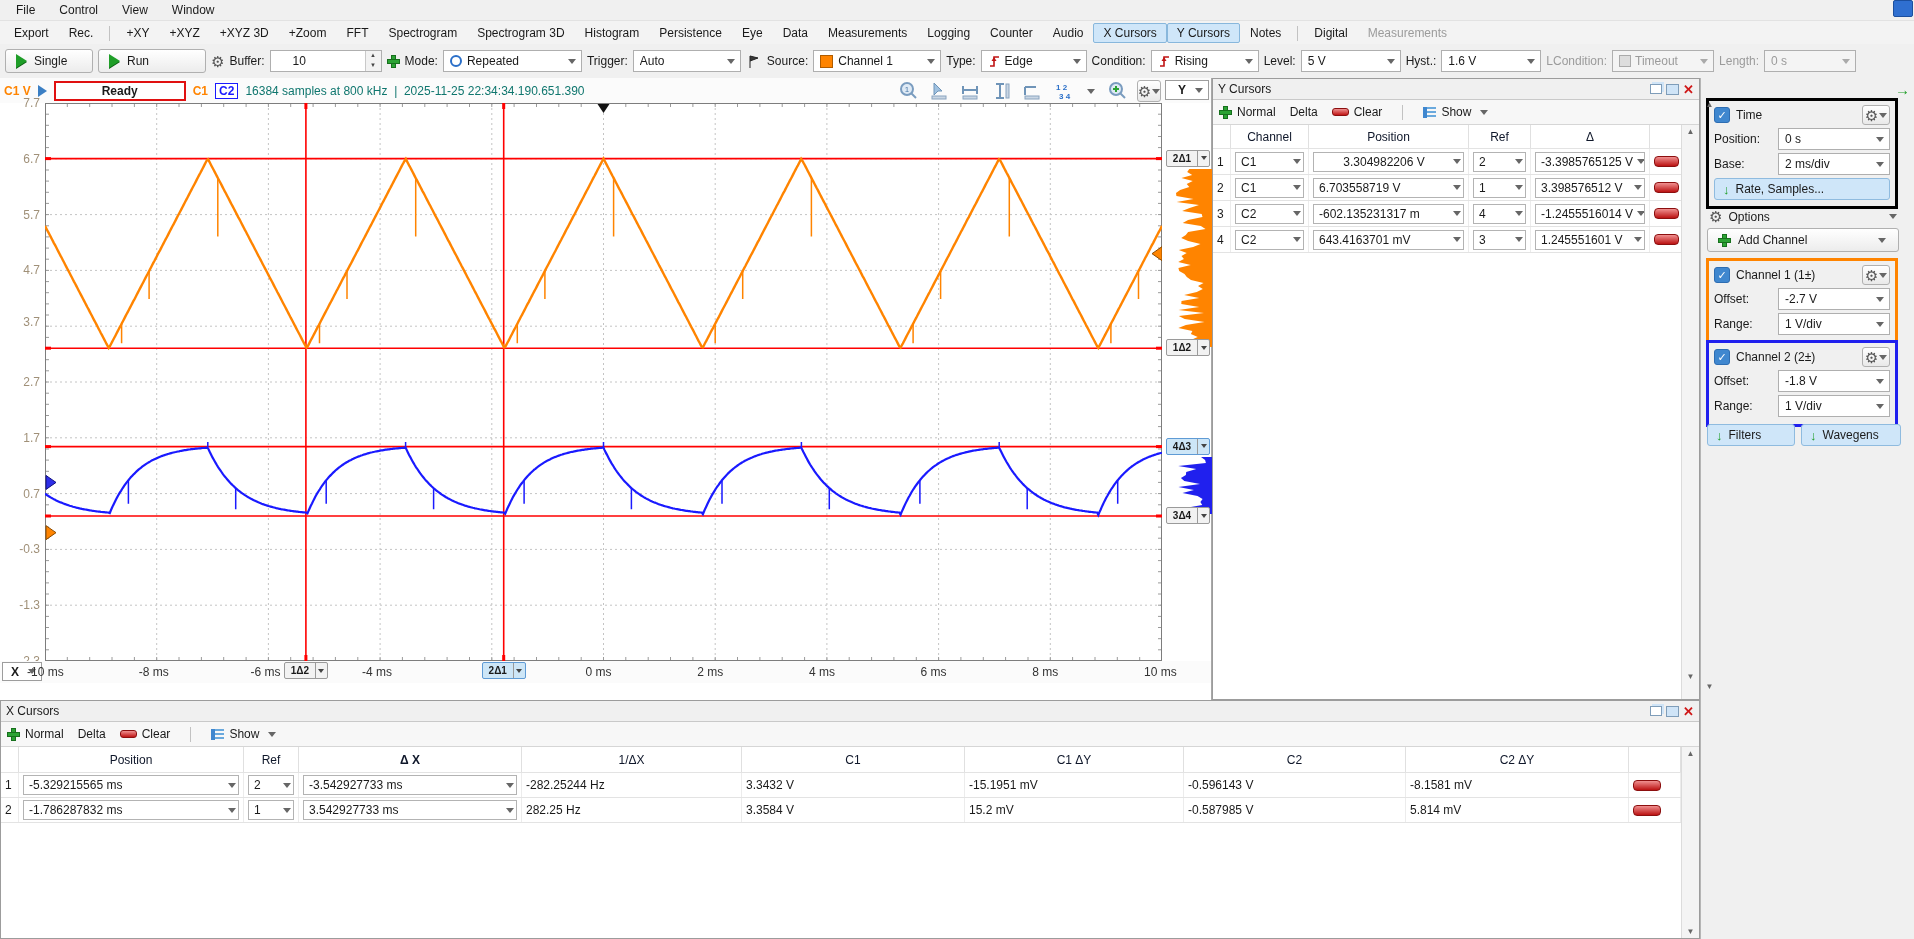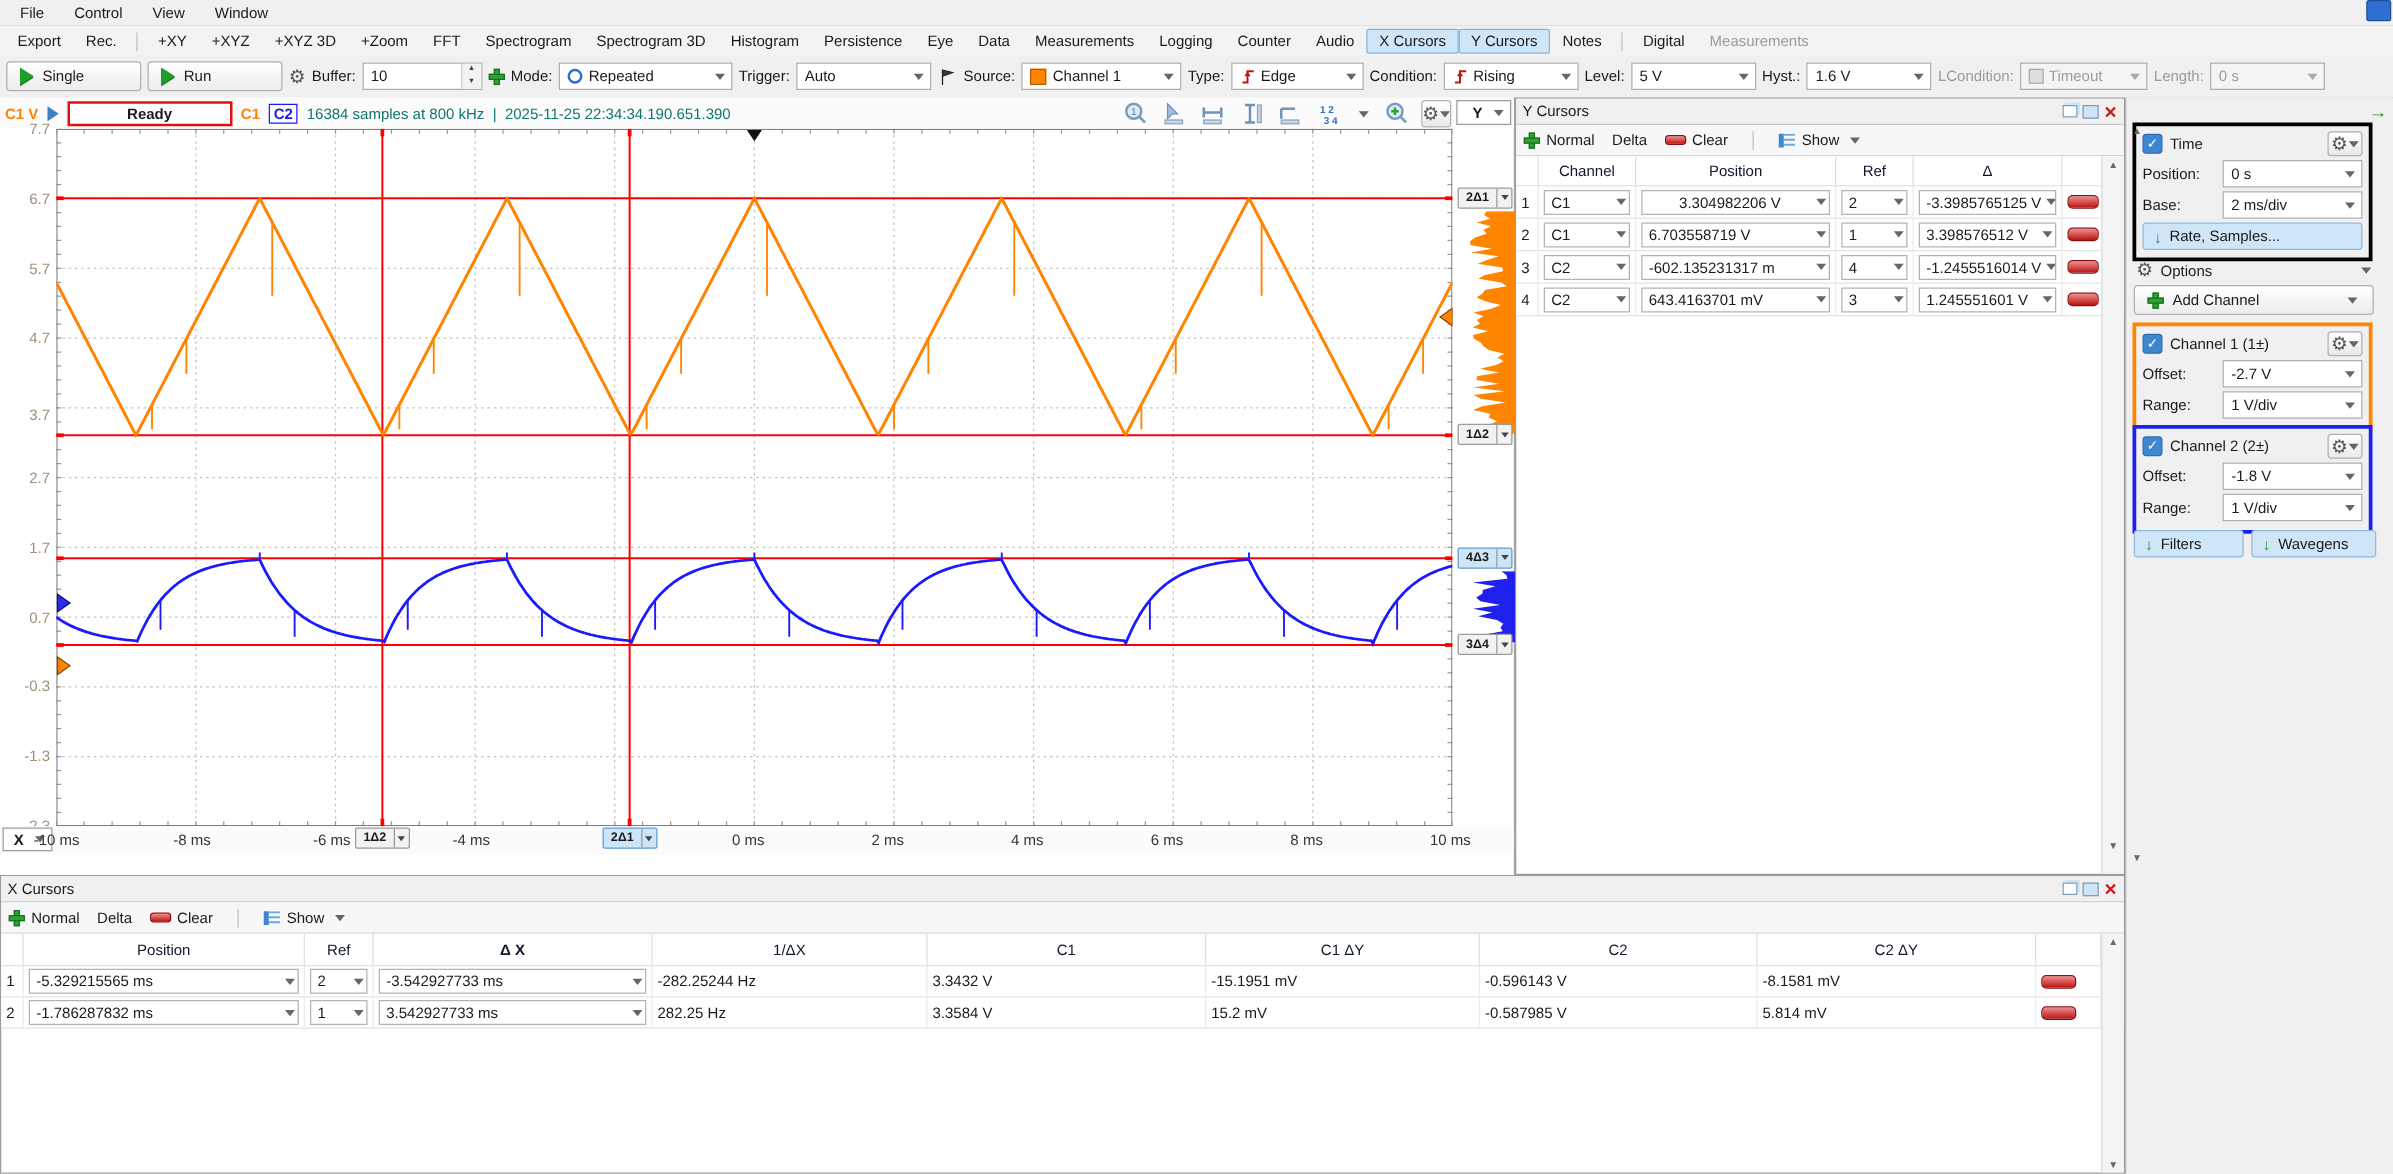--- a/index.html
+++ b/index.html
@@ -25,21 +25,21 @@
   .combo .val{flex:1;overflow:hidden;white-space:nowrap;}
   .caret{width:0;height:0;border:4px solid transparent;border-top:5px solid #666;margin:4px 2px 0 4px;flex:none;}
   .combo.dis .caret{border-top-color:#aaa;}
   .gear{font-size:15px;color:#555;line-height:15px;}
   .plus{position:relative;width:13px;height:13px;flex:none;}
   .plus::before,.plus::after{content:"";position:absolute;background:#2ca334;border:1px solid #17701d;box-sizing:border-box;}
   .plus::before{left:4px;top:0;width:5px;height:13px;}
   .plus::after{left:0;top:4px;width:13px;height:5px;}
   .reddash{width:15px;height:6px;background:linear-gradient(#ef9090,#c01515);border:1px solid #8c0f0f;border-radius:3px;flex:none;}
   .spin{display:flex;background:#fff;border:1px solid #afafaf;height:22px;box-sizing:border-box;}
-  .spin .num{width:72px;padding-left:6px;line-height:20px;}
+  .spin .num{width:72px;padding-left:22px;line-height:20px;}
   .spin .arrows{width:15px;display:flex;flex-direction:column;border-left:1px solid #c9c9c9;}
   .spin .arrows span{flex:1;font-size:6px;line-height:9px;text-align:center;color:#444;background:#f2f2f2;}
   .modedot{width:12px;height:12px;border-radius:50%;border:2px solid #2a6fc9;box-sizing:border-box;background:#fff;flex:none;}
   .srcswatch{width:11px;height:11px;background:#ff8400;border:1px solid #b05c00;flex:none;}
   .edge-ic{flex:none;}
   
   #plot-section{left:0;top:78px;width:1212px;height:622px;background:#fff;border-right:1px solid #a8a8a8;box-sizing:border-box;}
   #status-row{left:0;top:0;width:1211px;height:25px;display:flex;align-items:center;gap:7px;padding-left:4px;background:#fbfbfb;box-sizing:border-box;}
   #unit-label{color:#ff8400;font-weight:bold;white-space:nowrap;}
   #ready-box{width:128px;text-align:center;font-weight:bold;border:2px solid #e01010;background:#fff;padding:1px 0;}
@@ -127,21 +127,21 @@
     <span class="tab">Audio</span>
     <span class="tab active">X Cursors</span>
     <span class="tab active">Y Cursors</span>
     <span class="tab">Notes</span>
     <span class="vsep"></span>
     <span class="tab">Digital</span>
     <span class="tab disabled">Measurements</span>
   </div>
 
 <div id="controlbar" class="abs">
-  <div class="btn3d" style="width:108px">
+  <div class="btn3d" style="width:88px">
     <span class="play"></span>
     <span>Single</span>
   </div>
   <div class="btn3d" style="width:108px">
     <span class="play"></span>
     <span>Run</span>
   </div>
   <span class="gear">⚙</span>
   <span class="lbl">Buffer:</span>
   <div class="spin">
@@ -284,21 +284,21 @@
       <span>Y</span>
         <span class="caret"></span>
     </div>
   </div>
 
   <div id="y-axis-labels" class="abs">
       <span class="ylab" style="top: -7px;">7.7</span>
       <span class="ylab" style="top: 48.8px;">6.7</span>
       <span class="ylab" style="top: 104.6px;">5.7</span>
       <span class="ylab" style="top: 160.4px;">4.7</span>
-      <span class="ylab" style="top: 222px;">3.7</span>
+      <span class="ylab" style="top: 212px;">3.7</span>
       <span class="ylab" style="top: 272px;">2.7</span>
       <span class="ylab" style="top: 327.8px;">1.7</span>
       <span class="ylab" style="top: 383.6px;">0.7</span>
       <span class="ylab" style="top: 439.4px;">-0.3</span>
       <span class="ylab" style="top: 495.2px;">-1.3</span>
       <span class="ylab" style="top: 551px;">-2.3</span>
     </div>
   <svg id="plot-canvas" class="abs" width="1117" height="558" viewBox="0 0 1117 558">
       <line class="grid" x1="111.7" y1="0" x2="111.7" y2="558"></line>
       <line class="grid" x1="223.4" y1="0" x2="223.4" y2="558"></line>

